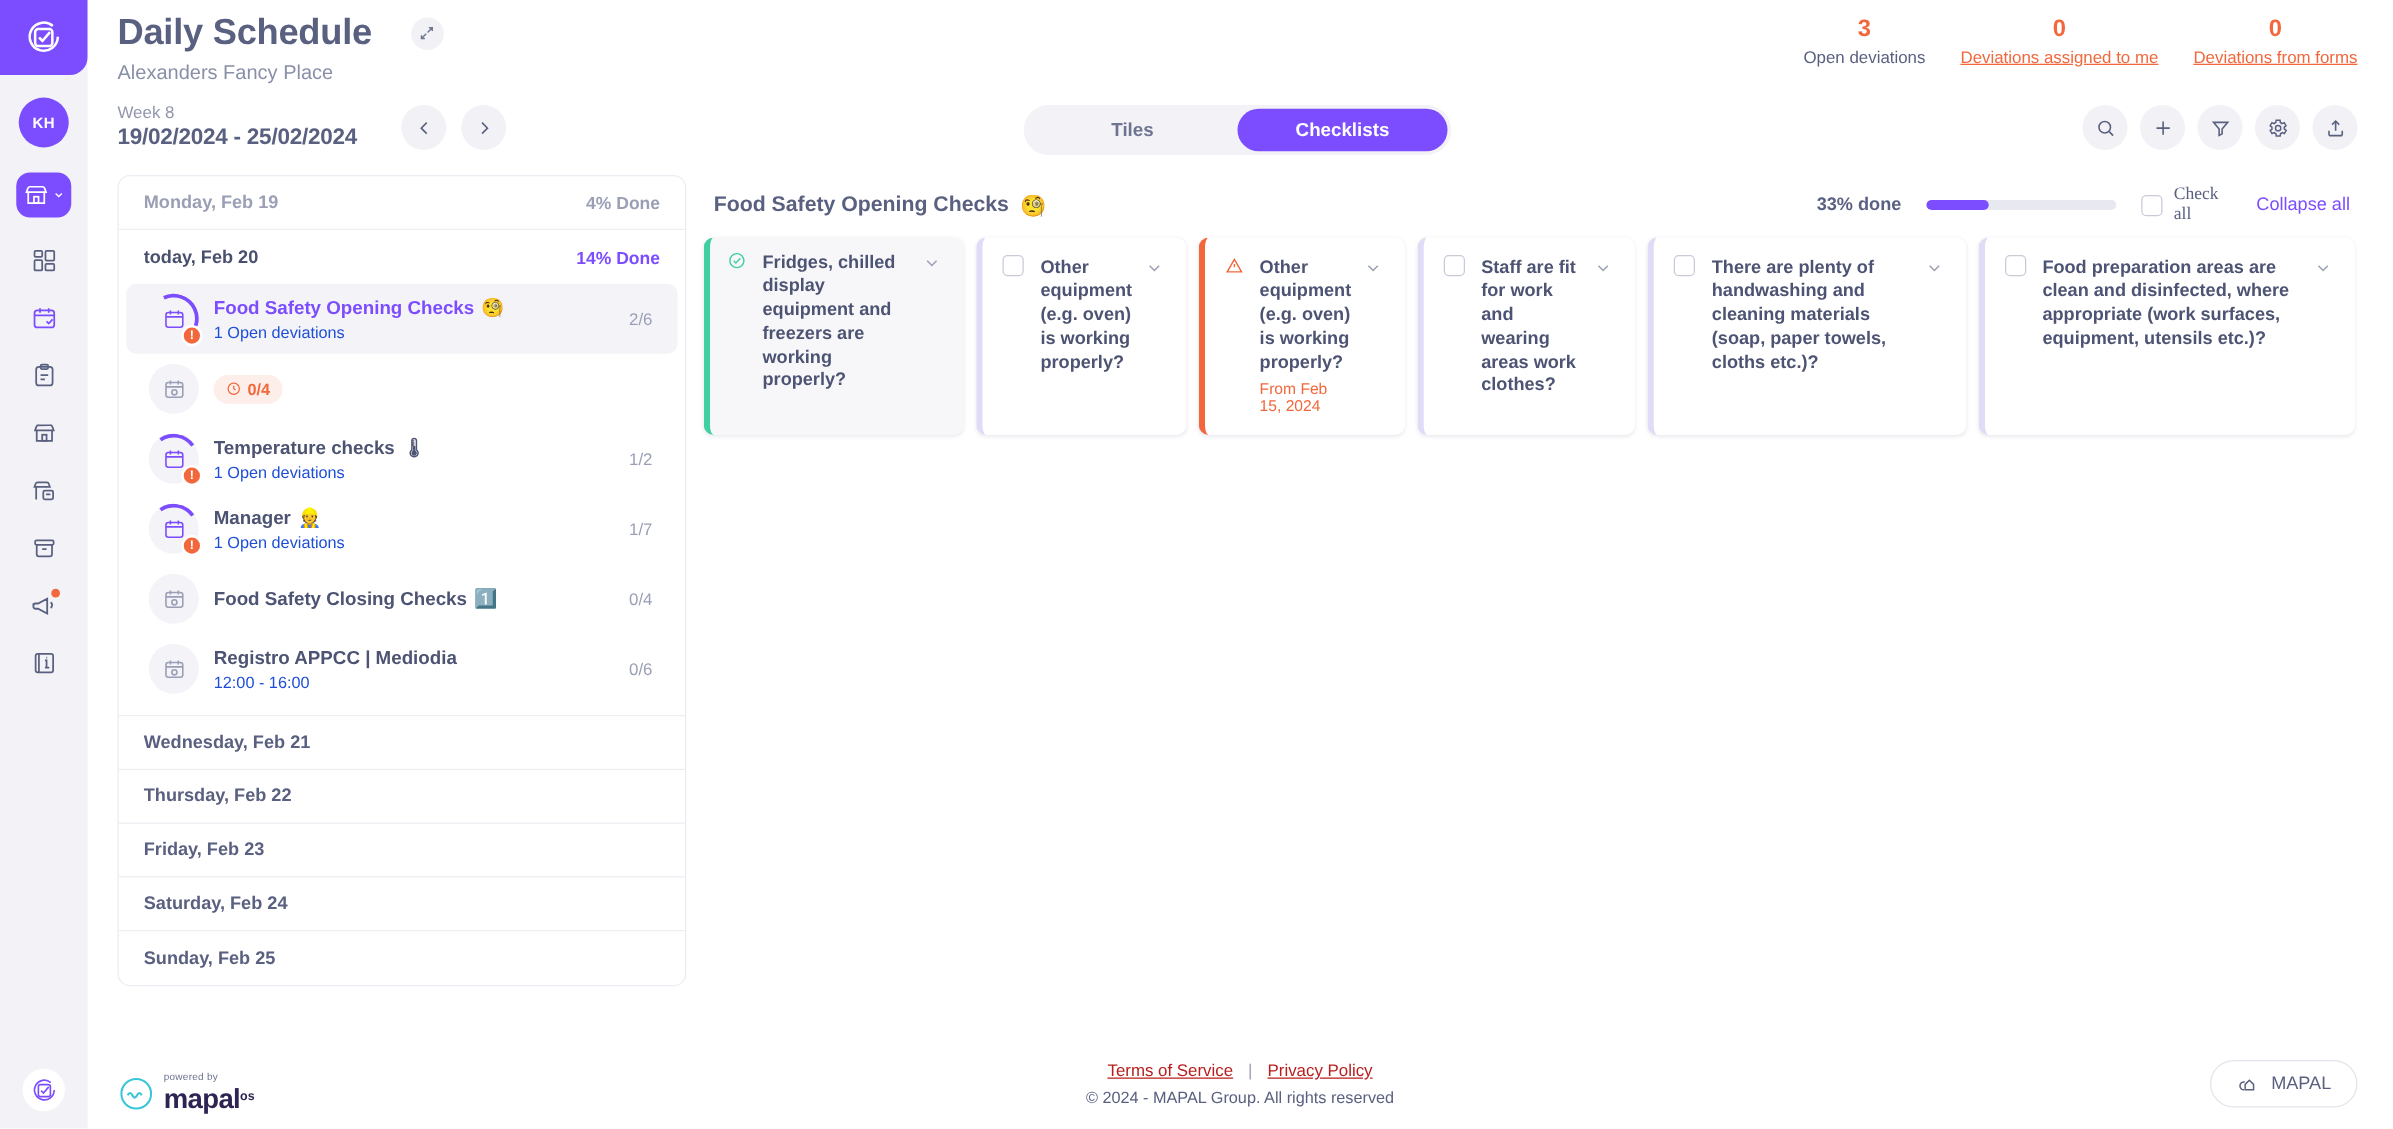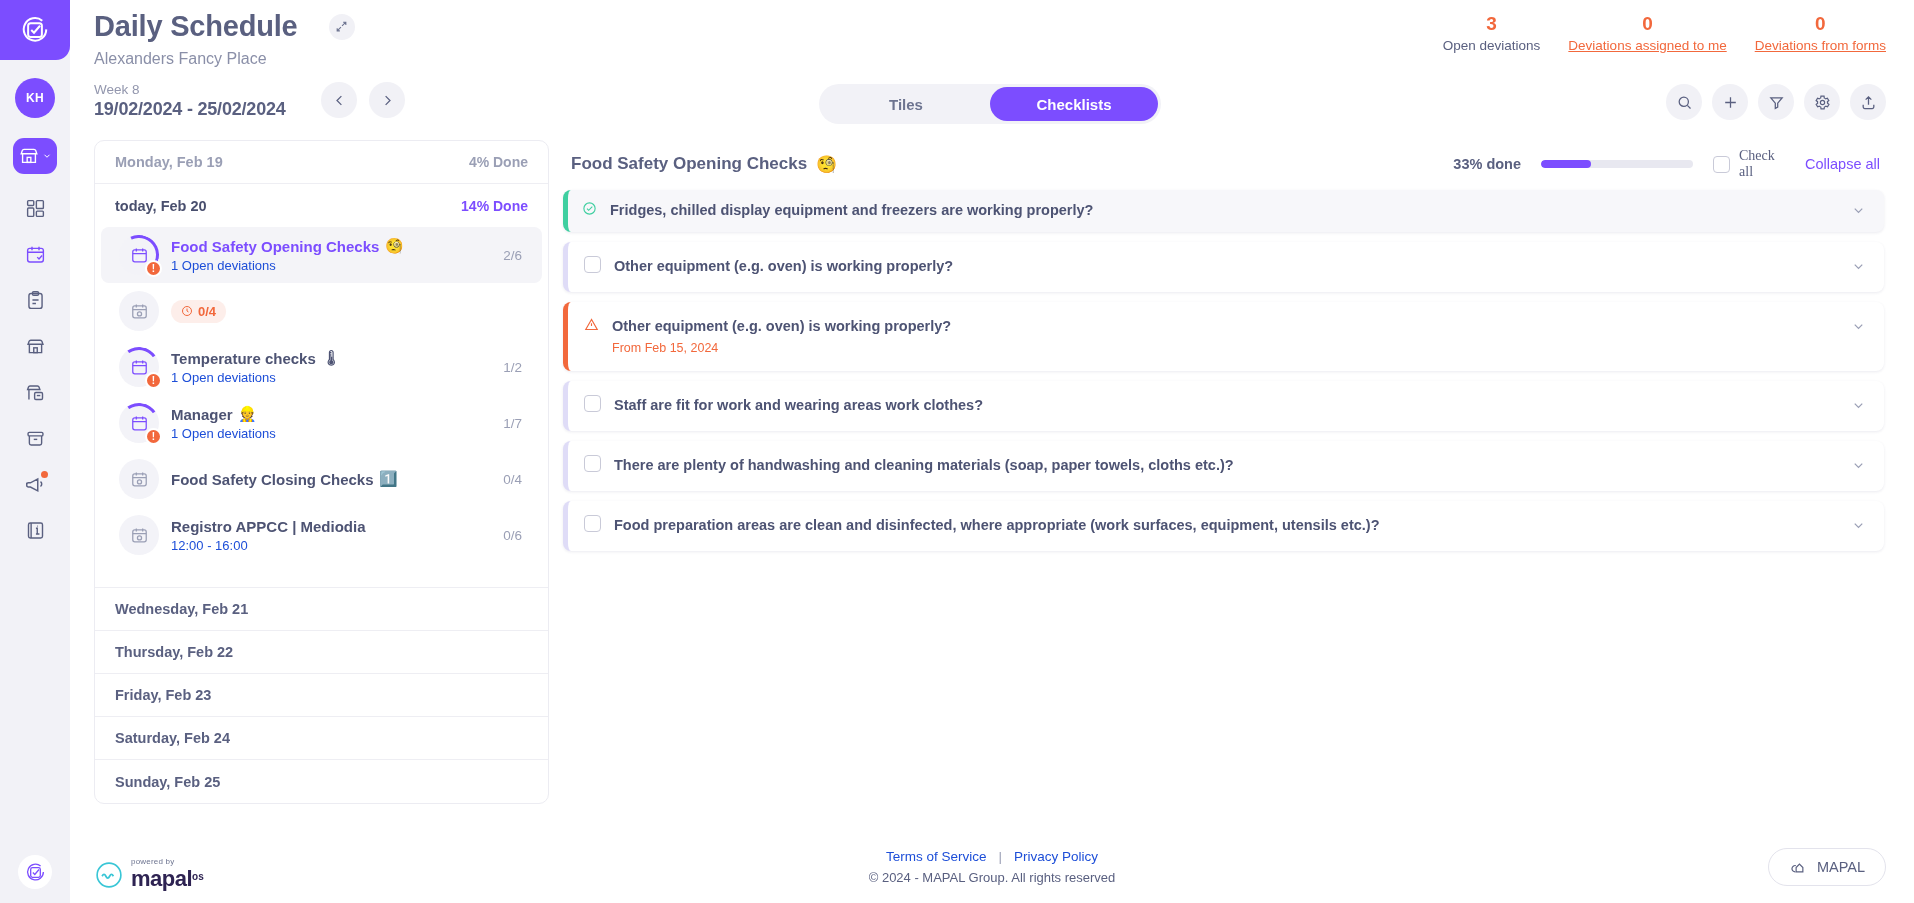--- a/index.html
+++ b/index.html
@@ -68,21 +68,21 @@
 
   .hdr-dev {
     position: absolute; right: 28px; top: 14px; display: flex; gap: 28px;
     align-items: flex-start;
   }
   .dev-item { text-align: center; }
   .dev-num { font-size: 19px; font-weight: bold; color: #f2683c; line-height: 1.1; }
   .dev-lbl { font-size: 13.5px; color: #5a6080; margin-top: 3px; }
   .dev-lbl.link { color: #f2683c; text-decoration: underline; cursor: pointer; }
 
-  .hdr-week-row { display: flex; align-items: flex-start; margin-top: 14px; position: relative; }
+  .hdr-week-row { display: flex; align-items: flex-end; margin-top: 14px; position: relative; }
   .week-block { min-width: 215px; }
   .week-label { font-size: 13.5px; color: #9296ad; }
   .week-range { font-size: 18px; font-weight: bold; color: #5a6080; margin-top: 2px; letter-spacing: -0.2px; }
   .navbtns { display: flex; gap: 12px; margin-left: 12px; align-items: center; }
   .navbtn {
     width: 36px; height: 36px; border-radius: 50%; background: #f1f1f6;
     display: flex; align-items: center; justify-content: center; cursor: pointer;
   }
 
   .segmented {
@@ -113,21 +113,21 @@
     height: 43px; display: flex; align-items: center; justify-content: space-between;
     padding: 0 20px; border-bottom: 1px solid #eeeef3; font-size: 14.5px;
     font-weight: bold; color: #5a6080; cursor: pointer;
   }
   .dayrow .pct { font-size: 14px; font-weight: bold; color: #9a9fb5; }
   .dayrow.muted { color: #9a9fb5; }
   .dayrow.today { border-bottom: none; color: #494f6e; }
   .dayrow.today .pct { color: #7c4dff; }
   .dayrow.plain { height: 43px; }
   .dayrow:last-child { border-bottom: none; }
-  .daygroup { border-bottom: 1px solid #eeeef3; padding-bottom: 24px; }
+  .daygroup { border-bottom: 1px solid #eeeef3; padding-bottom: 9px; }
 
   .task {
     display: flex; align-items: center; gap: 12px; padding: 8px 20px 8px 18px;
     min-height: 56px; cursor: pointer; border-radius: 8px; margin: 0 6px;
   }
   .task.selected { background: #f4f4f8; }
   .task-ic { position: relative; width: 40px; height: 40px; flex: 0 0 40px; }
   .task-ic-bg {
     position: absolute; inset: 0; border-radius: 50%; background: #f3f3f8;
     display: flex; align-items: center; justify-content: center;
@@ -166,21 +166,21 @@
   .pbar { width: 152px; height: 8px; border-radius: 5px; background: #e8e8f0; overflow: hidden; }
   .pbar-fill { height: 100%; border-radius: 5px; background: #7c4dff; width: 33%; }
   .checkall { display: flex; align-items: center; gap: 9px; cursor: pointer; }
   .cbox {
     width: 17px; height: 17px; border: 1.6px solid #c9cad8; border-radius: 4px; background: #fff;
     flex: 0 0 17px;
   }
   .checkall-lbl { font-size: 14px; color: #5a6080; line-height: 1.15; max-width: 46px; font-family: Liberation Serif, serif; }
   .collapse-all { font-size: 14.5px; color: #7c4dff; cursor: pointer; }
 
-  .items { display: flex; flex-direction: column; gap: 10px; padding-right: 6px; }
+  .items { display: flex; flex-direction: row; gap: 10px; padding-right: 6px; }
   .qitem {
     background: #fff; border-radius: 8px; border-left: 5px solid #dfdcf7;
     box-shadow: 0 1px 3px rgba(60,60,110,.10);
     display: flex; align-items: flex-start; padding: 14px 18px 14px 16px;
     min-height: 50px; position: relative; cursor: pointer;
   }
   .qitem.done { background: #f7f7fa; border-left-color: #3fcfa0; padding: 10px 18px 10px 14px; min-height: 42px; }
   .qitem.dev { border-left-color: #f2683c; padding-bottom: 16px; }
   .q-left { display: flex; align-items: flex-start; gap: 13px; flex: 1; min-width: 0; }
   .q-text { font-size: 14.5px; font-weight: bold; color: #4d5373; line-height: 1.3; padding-top: 1px; }
@@ -195,21 +195,21 @@
     padding: 0 28px 0 24px; position: relative;
   }
   .mapal-logo { display: flex; align-items: center; gap: 7px; margin-top: 15px; }
   .powered { font-size: 8px; color: #6d7490; letter-spacing: .2px; }
   .mapal-word { font-size: 22px; color: #2e2352; font-weight: bold; letter-spacing: -.5px; }
   .mapal-os { font-size: 10px; color: #2e2352; font-weight: bold; vertical-align: super; }
   .footer-center {
     position: absolute; left: 50%; transform: translateX(-50%); text-align: center;
   }
   .flinks { font-size: 13.5px; display: flex; gap: 12px; align-items: center; justify-content: center; }
-  .flink { color: #1d4ed8; cursor: pointer; }
+  .flink { color: #b91c1c; text-decoration: underline; cursor: pointer; }
   .fsep { color: #9a9fb5; }
   .fcopy { font-size: 13px; color: #5a6080; margin-top: 6px; }
   .mapal-btn {
     position: absolute; right: 28px; top: 50%; transform: translateY(-50%);
     border: 1px solid #e3e3ec; border-radius: 22px; height: 38px; padding: 0 20px;
     display: flex; align-items: center; gap: 9px; background: #fff; cursor: pointer;
   }
   .mapal-btn-lbl { font-size: 14.5px; color: #5a6080; }
 </style>
 </head>

